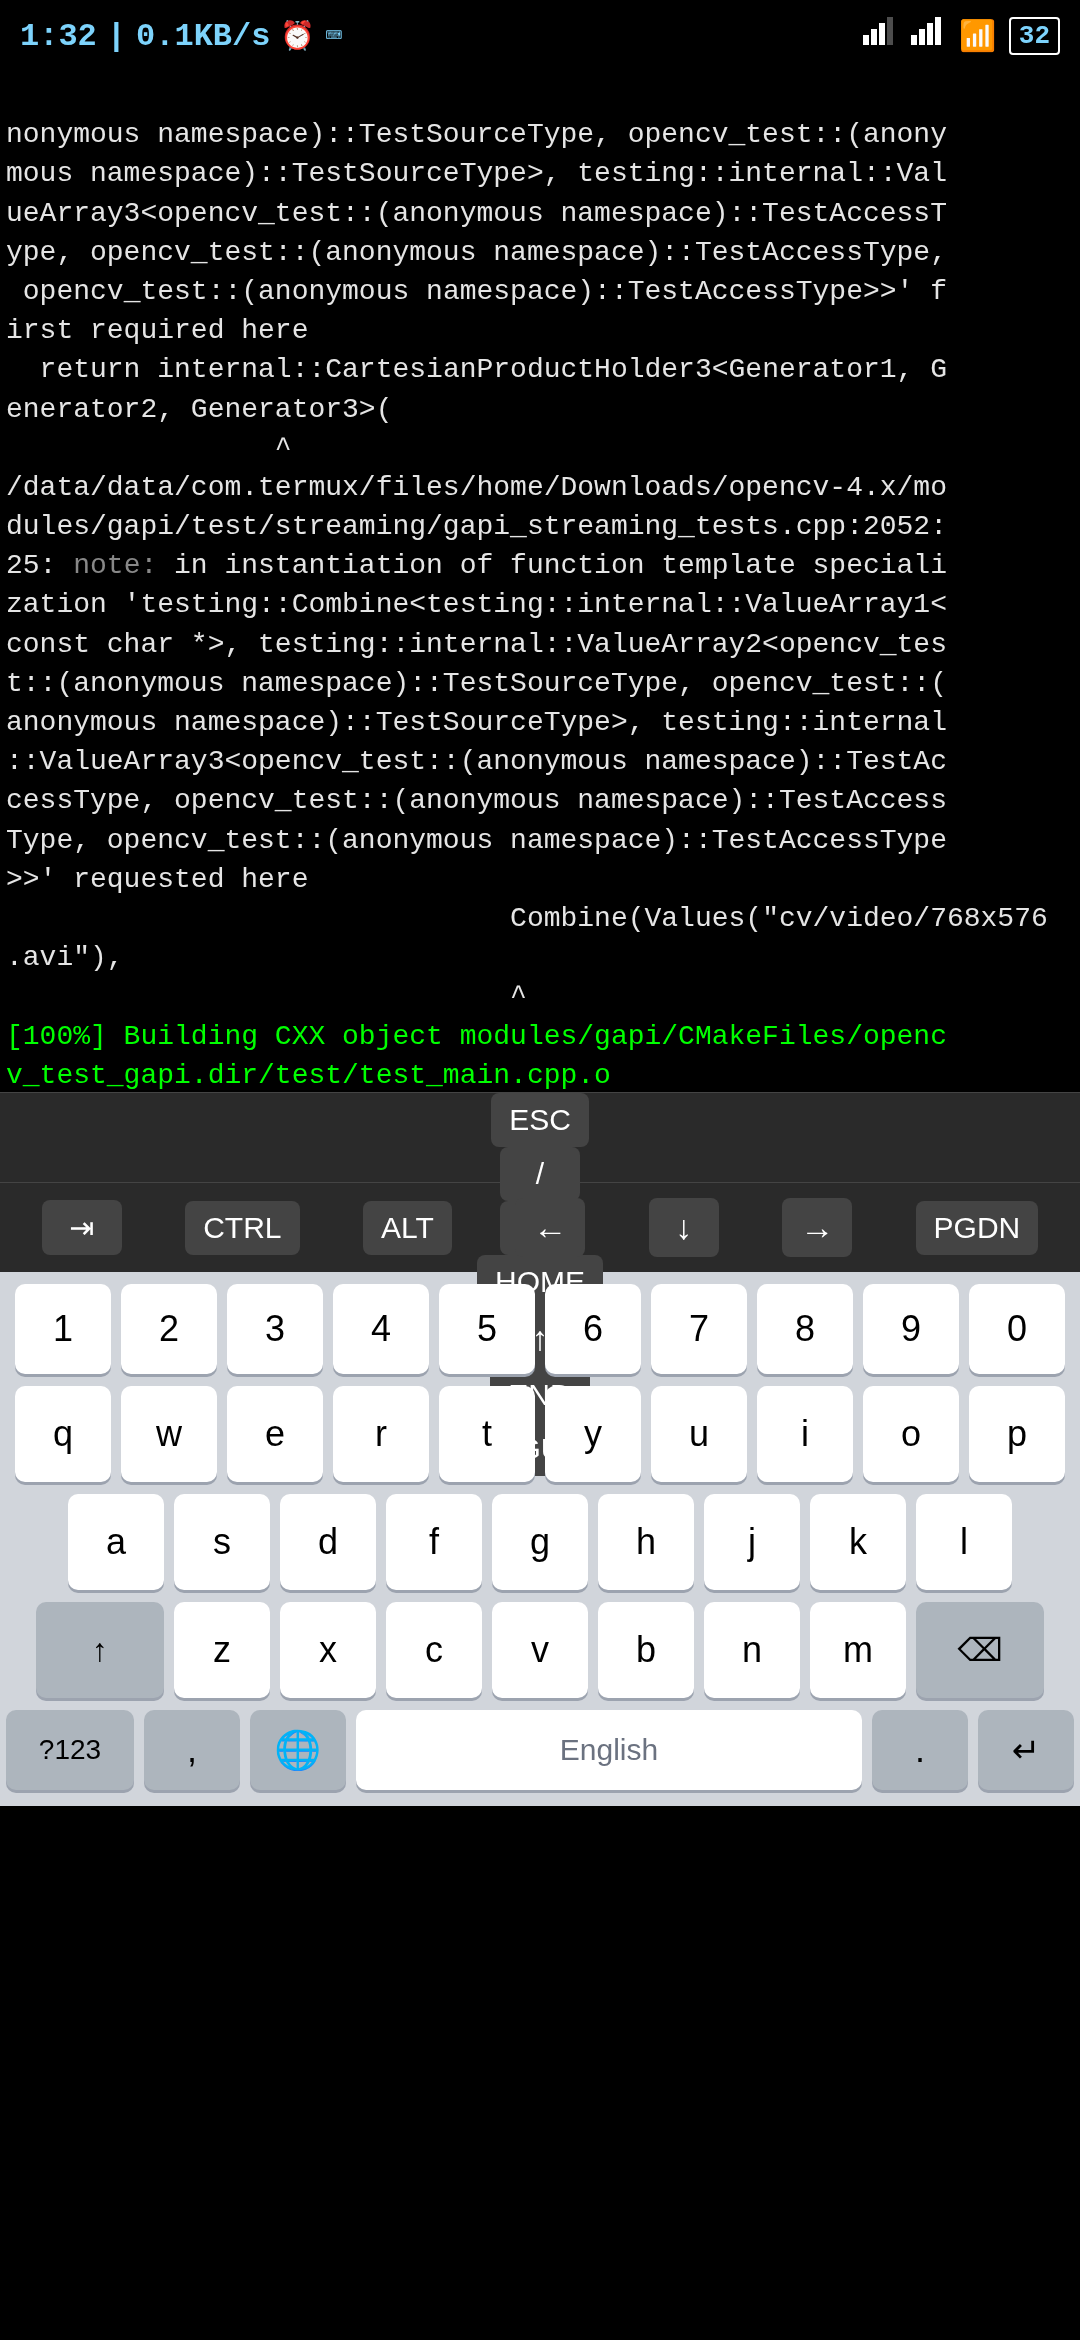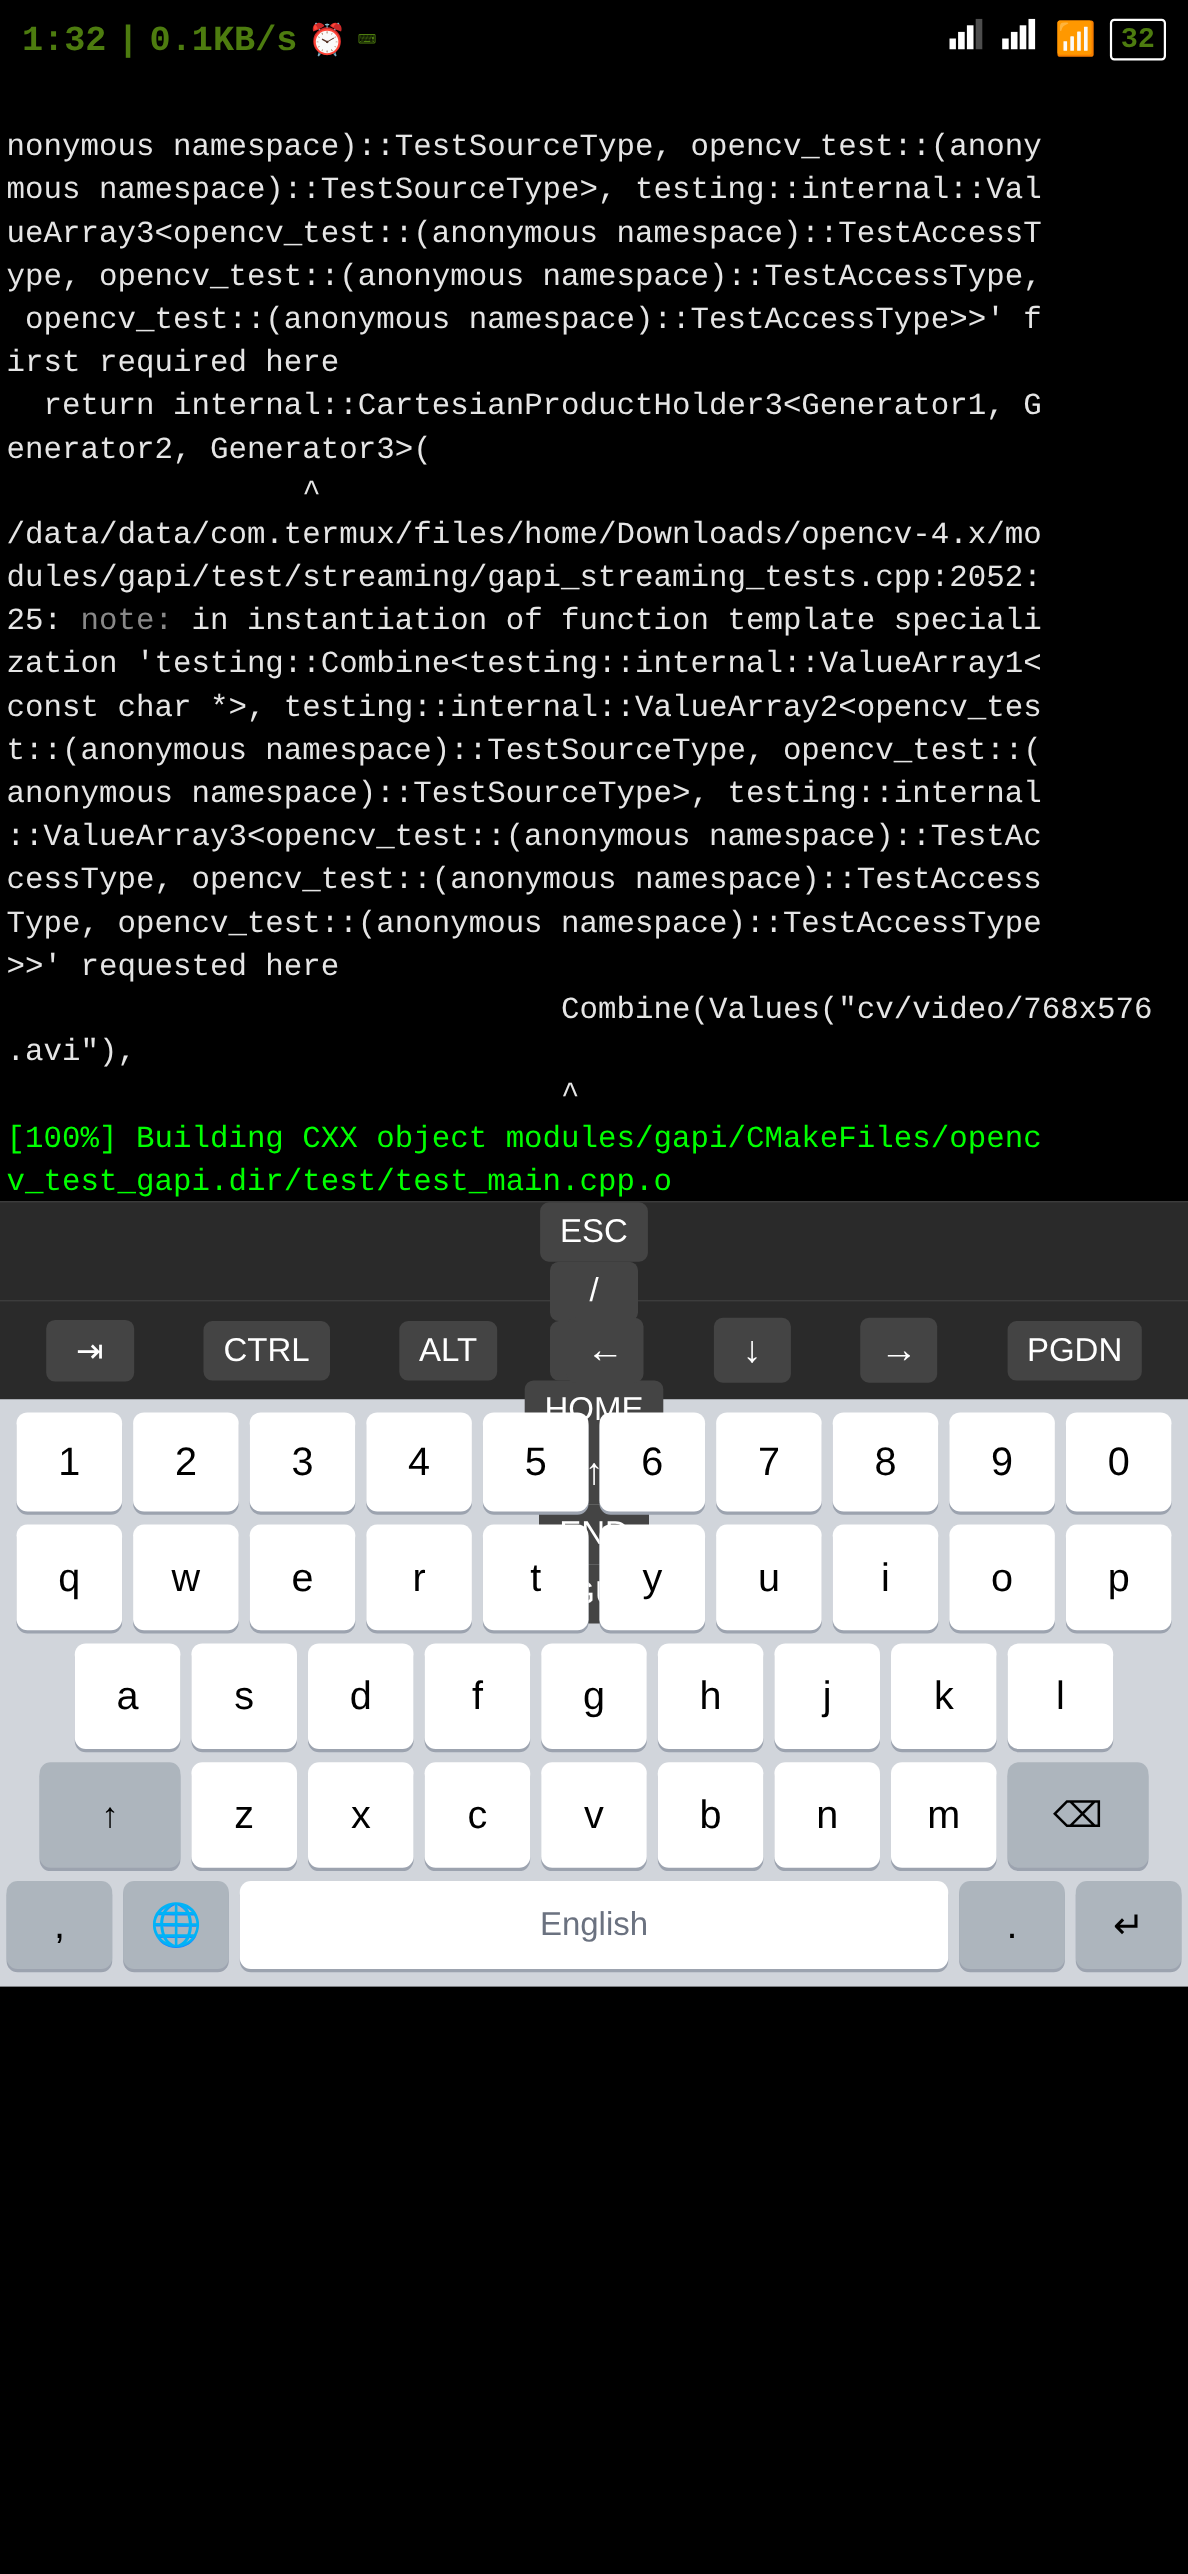--- a/index.html
+++ b/index.html
@@ -11,21 +11,21 @@
       background: #000;
       font-family: 'Courier New', Courier, monospace;
     }
 
     
     #status-bar {
       display: flex;
       justify-content: space-between;
       align-items: center;
       background: #000;
-      color: #4d7c0f;
+      color: #7dd3fc;
       padding: 8px 20px;
       font-size: 32px;
       font-weight: bold;
       height: 72px;
     }
     #status-left { display: flex; align-items: center; gap: 10px; }
     #status-right { display: flex; align-items: center; gap: 12px; }
 
     
     #terminal {
@@ -325,19 +325,20 @@
     <div class="key key-letter">x</div>
     <div class="key key-letter">c</div>
     <div class="key key-letter">v</div>
     <div class="key key-letter">b</div>
     <div class="key key-letter">n</div>
     <div class="key key-letter">m</div>
     <div class="key key-backspace key-special" style="width:128px; height:96px; font-size:32px;">⌫</div>
   </div>
 
   <div class="key-row bottom-row">
+    <div class="key key-comma key-special" style="width:128px; height:80px; font-size:28px;">?123</div>
     <div class="key key-comma key-special">,</div>
     <div class="key key-globe key-special" style="font-size:38px;">🌐</div>
     <div class="key-space">English</div>
     <div class="key key-period key-special">.</div>
     <div class="key key-enter key-special">↵</div>
   </div>
 </div>
 
 </body></html>

